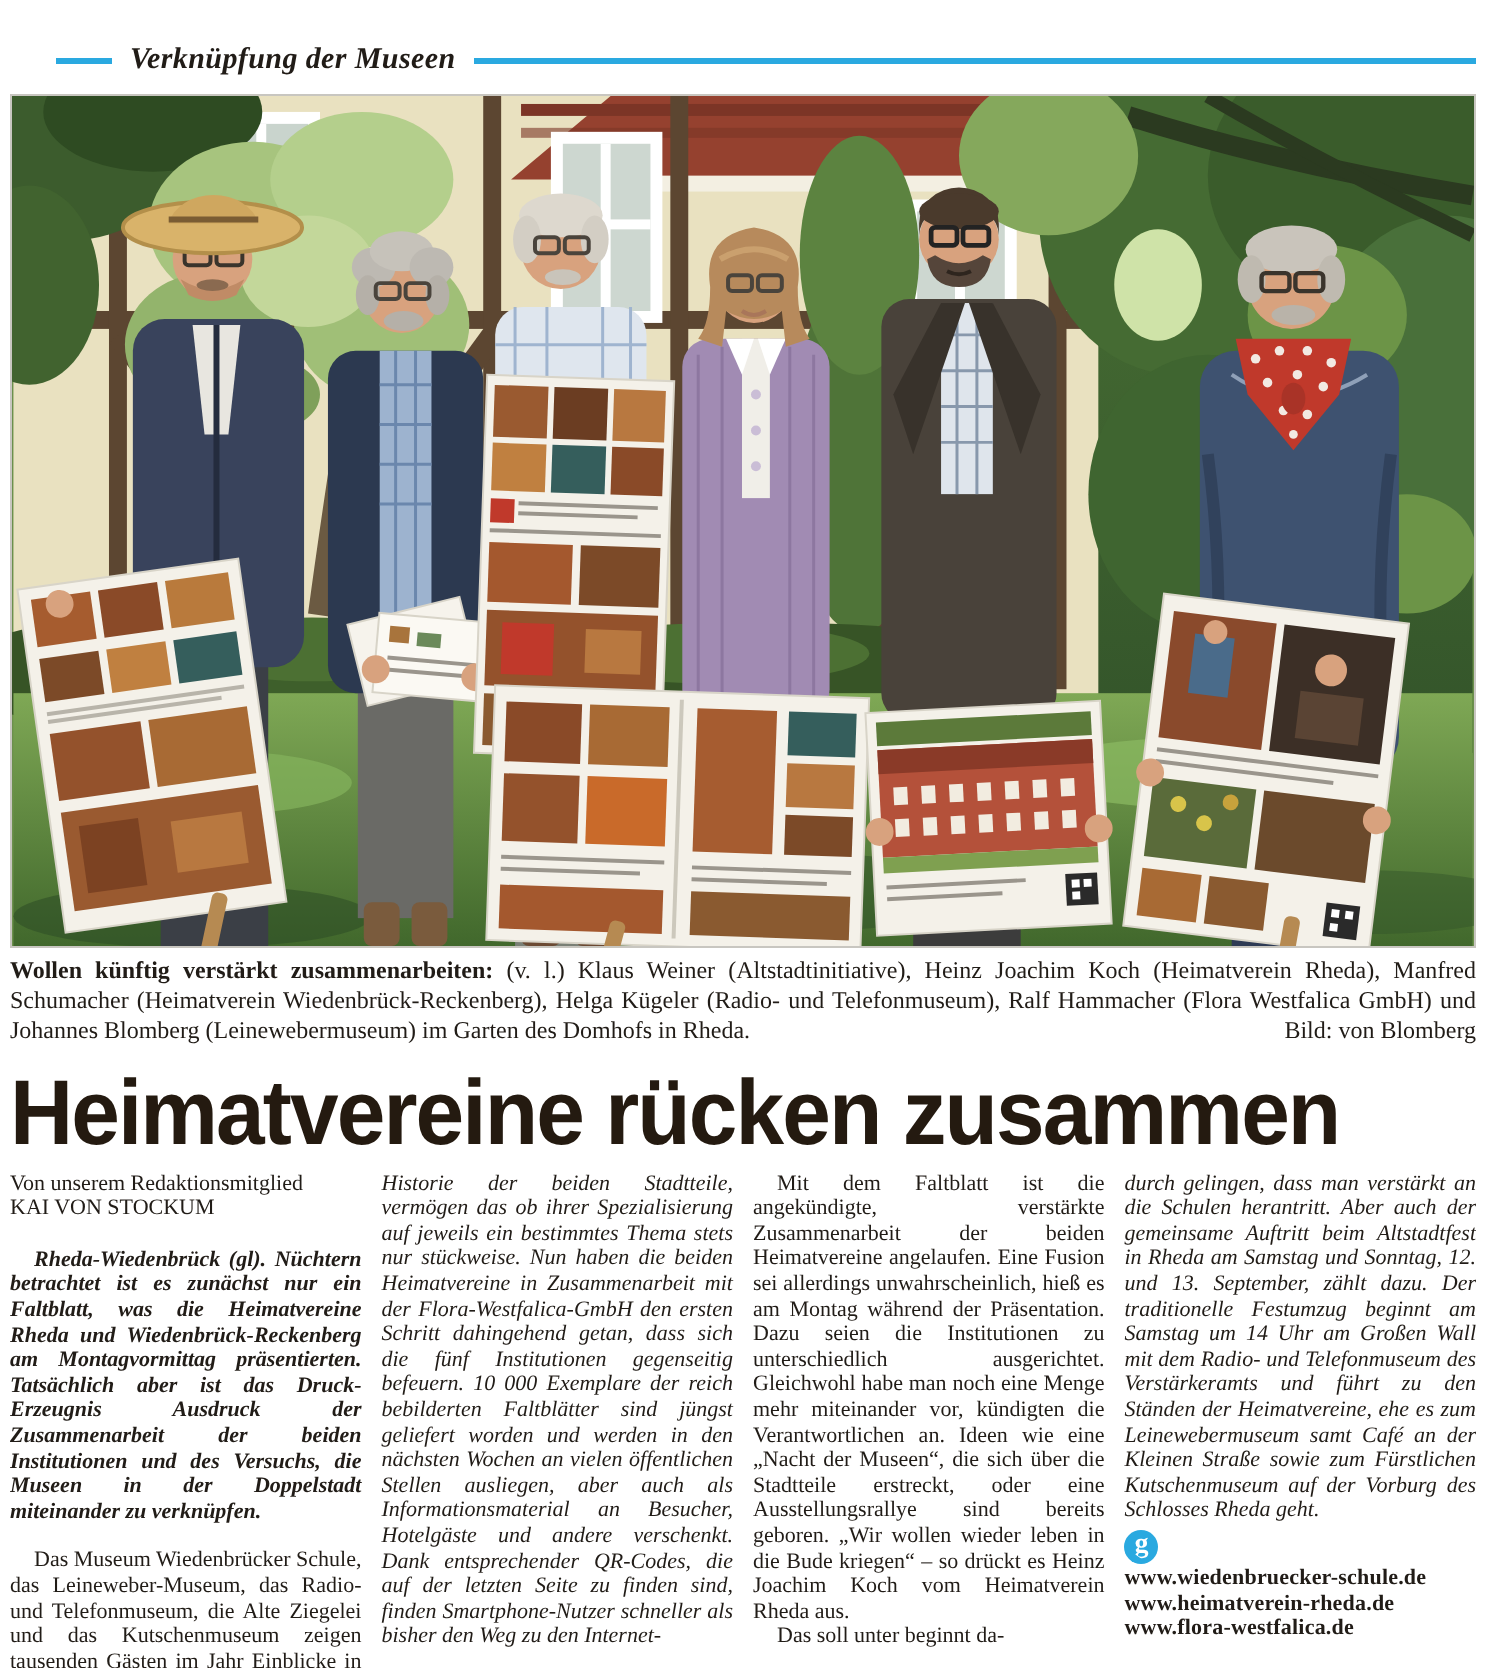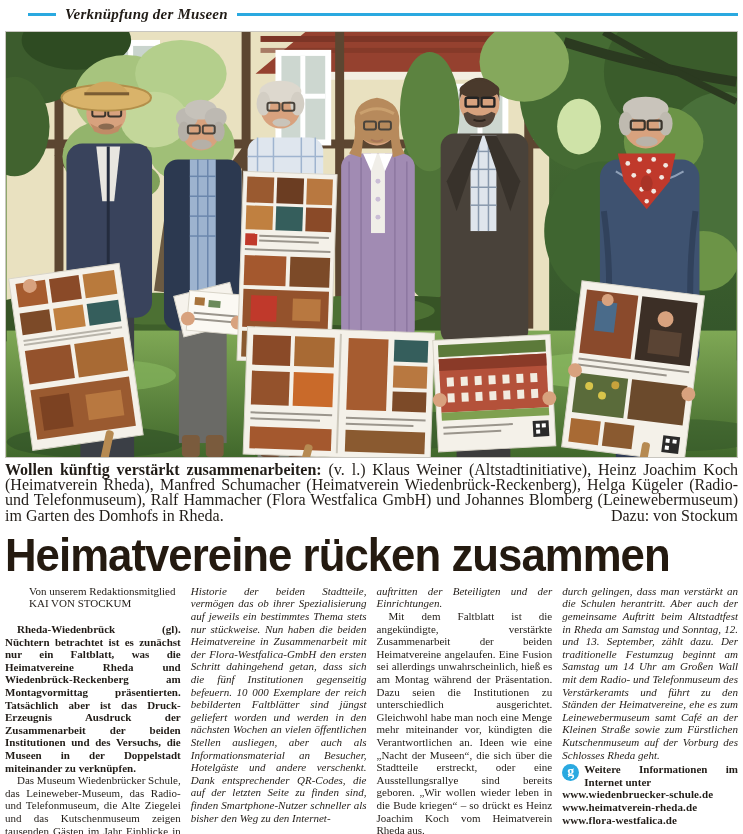--- a/index.html
+++ b/index.html
@@ -3,49 +3,49 @@
 <meta charset="utf-8">
 <style>
   html,body{margin:0;padding:0;}
   body{
     width:743px;height:834px;background:#ffffff;position:relative;overflow:hidden;
     font-family:"Liberation Serif", serif;color:#211c17;
   }
   .page{padding:0 5px;}
 
   
-  .kicker{display:flex;align-items:center;height:16px;margin-top:6px;}
+  .kicker{display:flex;align-items:center;height:16px;margin-top:22px;}
   .kicker-dash{width:28px;height:3px;background:#2aa9e0;margin-left:23px;margin-right:9px;flex:none;}
   .kicker-label{font-style:italic;font-weight:bold;font-size:15px;letter-spacing:.2px;white-space:nowrap;padding-right:9px;}
   .kicker-line{flex:1;height:3px;background:#2aa9e0;}
 
   
   .photo-wrap{margin-top:9px;border:1px solid #c8c6c0;line-height:0;background:#6b8f4c;}
   .photo-wrap svg{display:block;}
 
   
-  .caption{margin-top:4px;font-size:16px;line-height:15.2px;text-align:justify;position:relative;padding-right:0;}
+  .caption{margin-top:4px;font-size:12px;line-height:15.2px;text-align:justify;position:relative;padding-right:0;}
   .caption b{font-weight:bold;}
   .caption .credit{position:absolute;right:0;bottom:0;background:#fff;padding-left:14px;}
 
   
   h1.headline{
     margin:9px 0 7px 0;font-family:"Liberation Sans", sans-serif;font-weight:bold;
     font-size:46px;letter-spacing:-1px;line-height:1;color:#241a10;white-space:nowrap;
     transform:scaleX(.95);transform-origin:left center;
   }
 
   
   .columns{display:flex;gap:10px;height:266px;overflow:hidden;}
   .col{flex:1 1 0;font-size:11px;line-height:12.6px;text-align:justify;}
   .byline{margin:0 0 13px 0;}
-  .byline div{text-indent:0;margin-left:24px;}
+  .byline div{text-indent:0;}
   .col p{margin:0;text-indent:12px;}
   .col p.noindent{text-indent:0;font-style:italic;}
-  .col p.lead{font-weight:bold;}
+  .col p.lead{font-weight:bold;margin-bottom:12px;font-style:italic;}
 
   .more-info{margin-top:2px;}
   .g-icon{
     float:left;width:17px;height:17px;border-radius:50%;background:#2aa9e0;color:#fff;
     font-weight:bold;font-size:14px;line-height:16px;text-align:center;margin:1px 5px 1px 0;
     position:relative;font-family:"Liberation Serif", serif;
   }
   .g-icon::after{
     content:"";position:absolute;left:0px;bottom:-3px;width:0;height:0;
     border:4px solid transparent;border-top-color:#2aa9e0;transform:rotate(35deg);
@@ -420,51 +420,49 @@
           <rect x="103" y="154" width="4" height="4" fill="#fff"></rect>
         <circle cx="4" cy="90" r="7" fill="#d8a27e"></circle>
           <circle cx="120" cy="100" r="7" fill="#d8a27e"></circle>
       </g>
       <rect x="636" y="412" width="8" height="34" rx="3" fill="#b68a52" transform="rotate(10 640 428)"></rect>
     </svg>
   </div>
 
   <div class="caption">
     <b>Wollen künftig verstärkt zusammenarbeiten:</b><span> (v. l.) Klaus Weiner (Altstadtinitiative), Heinz Joachim Koch (Heimatverein Rheda), Manfred Schumacher (Heimatverein Wiedenbrück-Reckenberg), Helga Kügeler (Radio- und Telefonmuseum), Ralf Hammacher (Flora Westfalica GmbH) und Johannes Blomberg (Leinewebermuseum) im Garten des Domhofs in Rheda.</span>
-    <span class="credit">Dazu: von Stockum</span>
+    <span class="credit">Bild: von Blomberg</span>
   </div>
 
   <h1 class="headline">Heimatvereine rücken zusammen</h1>
 
   <div class="columns">
 
     <div class="col">
       <div class="byline">
         <div>Von unserem Redaktionsmitglied</div>
         <div>KAI VON STOCKUM</div>
       </div>
       <p class="lead">Rheda-Wiedenbrück (gl). Nüchtern betrachtet ist es zunächst nur ein Faltblatt, was die Heimatvereine Rheda und Wiedenbrück-Reckenberg am Montagvormittag präsentierten. Tatsächlich aber ist das Druck-Erzeugnis Ausdruck der Zusammenarbeit der beiden Institutionen und des Versuchs, die Museen in der Doppelstadt miteinander zu verknüpfen.</p>
       <p>Das Museum Wiedenbrücker Schule, das Leineweber-Museum, das Radio- und Telefonmuseum, die Alte Ziegelei und das Kutschenmuseum zeigen tausenden Gästen im Jahr Einblicke in die</p>
     </div>
 
     <div class="col">
       <p class="noindent">Historie der beiden Stadtteile, vermögen das ob ihrer Spezialisierung auf jeweils ein bestimmtes Thema stets nur stückweise. Nun haben die beiden Heimatvereine in Zusammenarbeit mit der Flora-Westfalica-GmbH den ersten Schritt dahingehend getan, dass sich die fünf Institutionen gegenseitig befeuern. 10 000 Exemplare der reich bebilderten Faltblätter sind jüngst geliefert worden und werden in den nächsten Wochen an vielen öffentlichen Stellen ausliegen, aber auch als Informationsmaterial an Besucher, Hotelgäste und andere verschenkt. Dank entsprechender QR-Codes, die auf der letzten Seite zu finden sind, finden Smartphone-Nutzer schneller als bisher den Weg zu den Internet-</p>
     </div>
 
     <div class="col">
-      <p class="noindent">auftritten der Beteiligten und der Einrichtungen.</p>
       <p>Mit dem Faltblatt ist die angekündigte, verstärkte Zusammenarbeit der beiden Heimatvereine angelaufen. Eine Fusion sei allerdings unwahrscheinlich, hieß es am Montag während der Präsentation. Dazu seien die Institutionen zu unterschiedlich ausgerichtet. Gleichwohl habe man noch eine Menge mehr miteinander vor, kündigten die Verantwortlichen an. Ideen wie eine „Nacht der Museen“, die sich über die Stadtteile erstreckt, oder eine Ausstellungsrallye sind bereits geboren. „Wir wollen wieder leben in die Bude kriegen“ – so drückt es Heinz Joachim Koch vom Heimatverein Rheda aus.</p>
       <p>Das soll unter beginnt da-</p>
     </div>
 
     <div class="col">
       <p class="noindent">durch gelingen, dass man verstärkt an die Schulen herantritt. Aber auch der gemeinsame Auftritt beim Altstadtfest in Rheda am Samstag und Sonntag, 12. und 13. September, zählt dazu. Der traditionelle Festumzug beginnt am Samstag um 14 Uhr am Großen Wall mit dem Radio- und Telefonmuseum des Verstärkeramts und führt zu den Ständen der Heimatvereine, ehe es zum Leinewebermuseum samt Café an der Kleinen Straße sowie zum Fürstlichen Kutschenmuseum auf der Vorburg des Schlosses Rheda geht.</p>
       <div class="more-info">
         <span class="g-icon">g</span>
-        <span class="more-label">Weitere Informationen im Internet unter</span>
         <div class="web-links">
           <div>www.wiedenbruecker-schule.de</div>
           <div>www.heimatverein-rheda.de</div>
           <div>www.flora-westfalica.de</div>
         </div>
       </div>
     </div>
 
   </div>
 </div>

